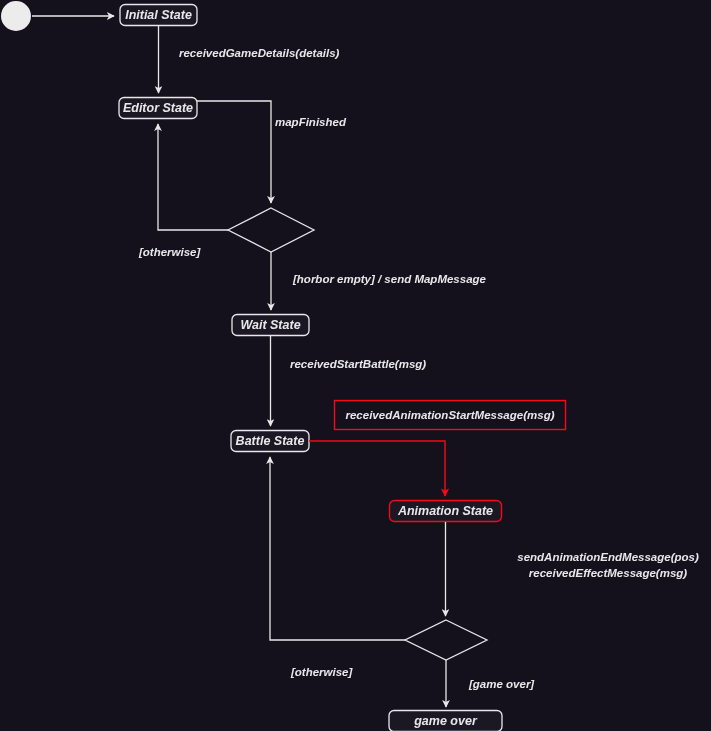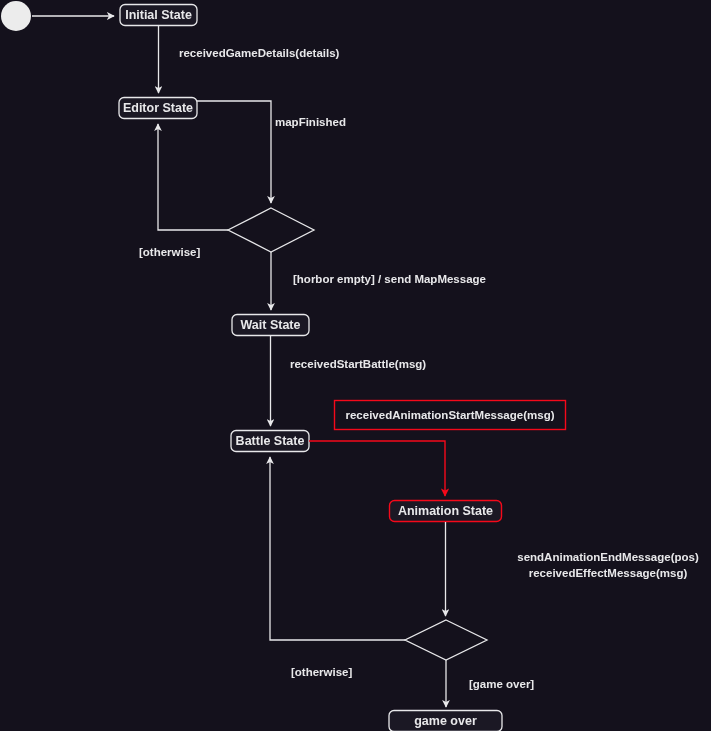--- a/index.html
+++ b/index.html
@@ -11,20 +11,21 @@
     width: 711px;
     height: 731px;
     overflow: hidden;
     font-family: "Liberation Sans", sans-serif;
   }
   #diagram-root {
     position: relative;
     width: 711px;
     height: 689px;
     background: #14111c;
+    font-style: italic;
   }
   svg.canvas {
     position: absolute;
     top: 0;
     left: 0;
     width: 711px;
     height: 731px;
     display: block;
   }
   .edge-line {

